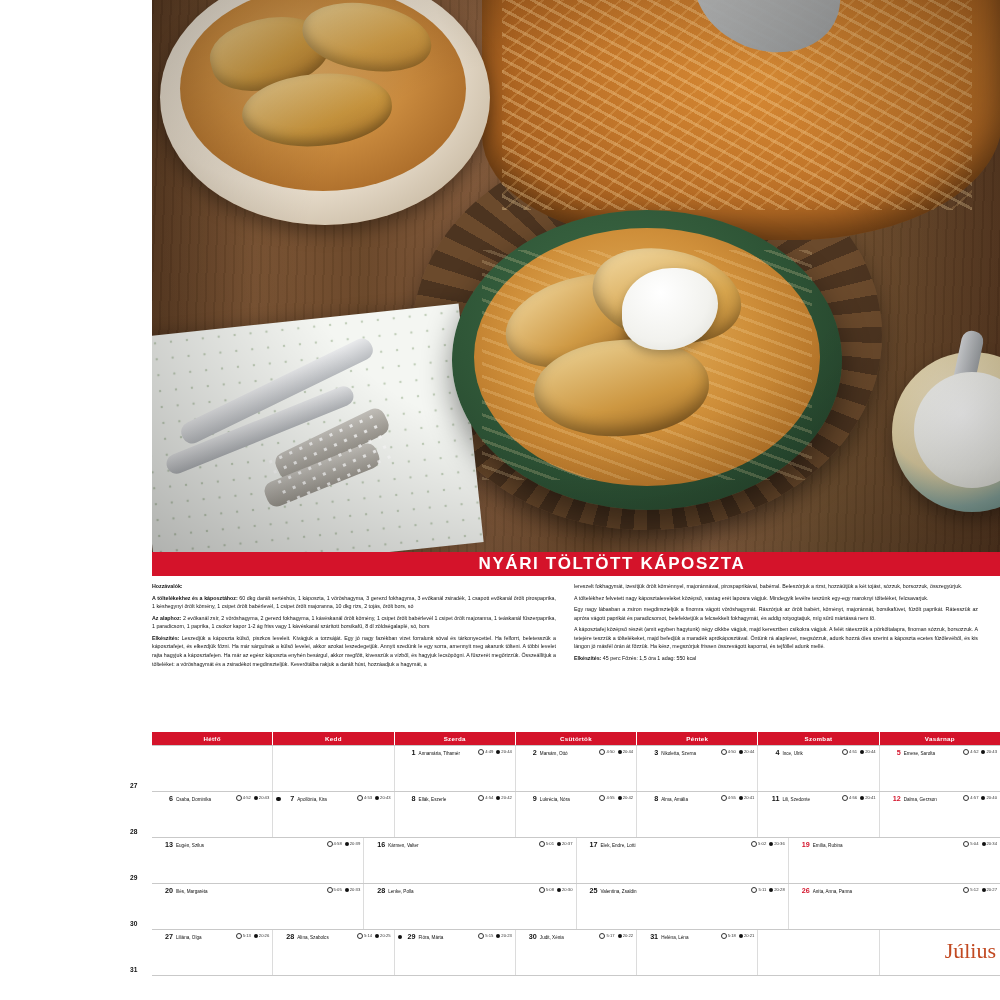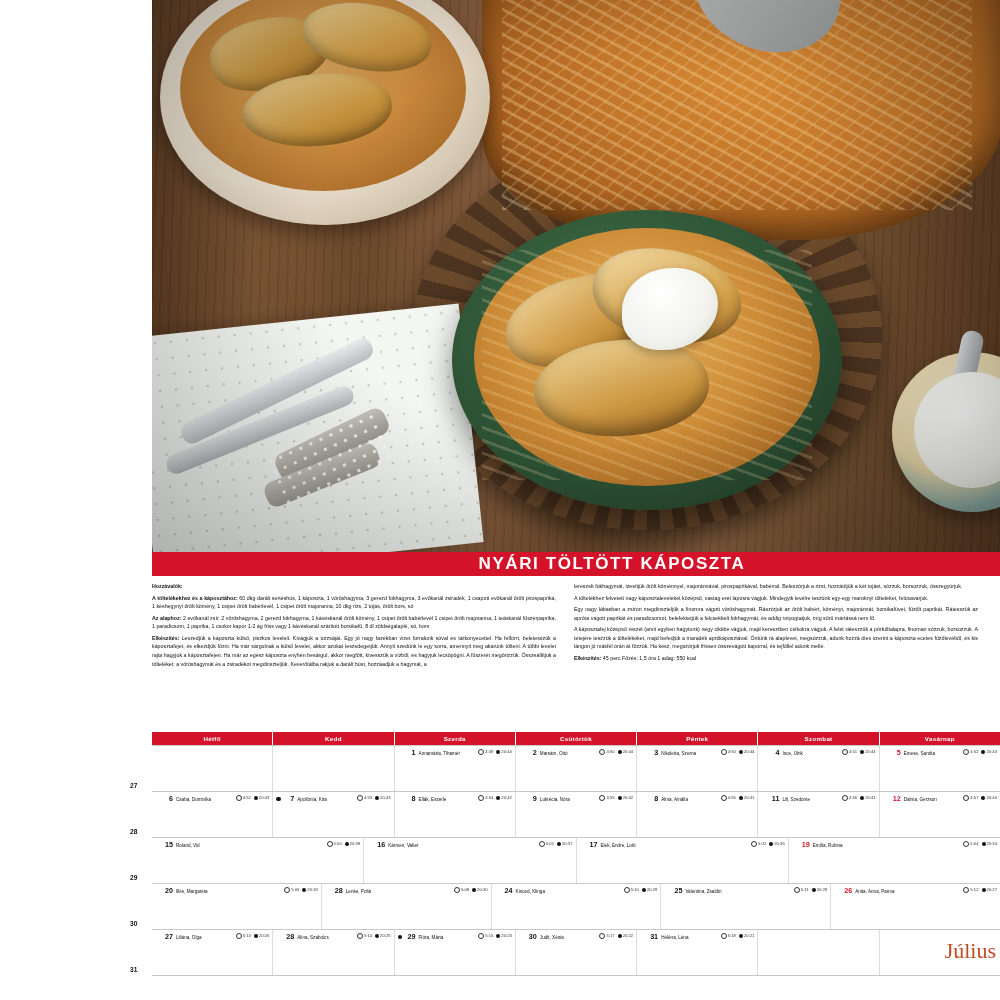--- a/index.html
+++ b/index.html
@@ -328,24 +328,24 @@
               <span class="nm">Dalma, Gerzson</span>
             </div>
             <div class="times"><span class="sun"></span>4:57<span class="dot"></span>20:40</div>
           </div>
         </div>
         <div class="week">
           <div class="weeknum">29</div>
           <div class="day">
             <div class="row1">
               <span class="moon none"></span>
-              <span class="dnum">15</span>
-              <span class="nm">Roland, Vid</span>
-            </div>
-            <div class="times"><span class="sun"></span>5:00<span class="dot"></span>20:38</div>
+              <span class="dnum">13</span>
+              <span class="nm">Eugén, Szilus</span>
+            </div>
+            <div class="times"><span class="sun"></span>4:58<span class="dot"></span>20:39</div>
           </div>
           <div class="day">
             <div class="row1">
               <span class="moon none"></span>
               <span class="dnum">16</span>
               <span class="nm">Kármen, Valter</span>
             </div>
             <div class="times"><span class="sun"></span>5:01<span class="dot"></span>20:37</div>
           </div>
           <div class="day">
@@ -375,28 +375,20 @@
             </div>
             <div class="times"><span class="sun"></span>5:05<span class="dot"></span>20:33</div>
           </div>
           <div class="day">
             <div class="row1">
               <span class="moon none"></span>
               <span class="dnum">28</span>
               <span class="nm">Lenke, Polla</span>
             </div>
             <div class="times"><span class="sun"></span>5:08<span class="dot"></span>20:30</div>
-          </div>
-          <div class="day">
-            <div class="row1">
-              <span class="moon none"></span>
-              <span class="dnum">24</span>
-              <span class="nm">Kinced, Klinga</span>
-            </div>
-            <div class="times"><span class="sun"></span>5:10<span class="dot"></span>20:29</div>
           </div>
           <div class="day">
             <div class="row1">
               <span class="moon none"></span>
               <span class="dnum">25</span>
               <span class="nm">Valentina, Zsaldin</span>
             </div>
             <div class="times"><span class="sun"></span>5:11<span class="dot"></span>20:28</div>
           </div>
           <div class="day">

